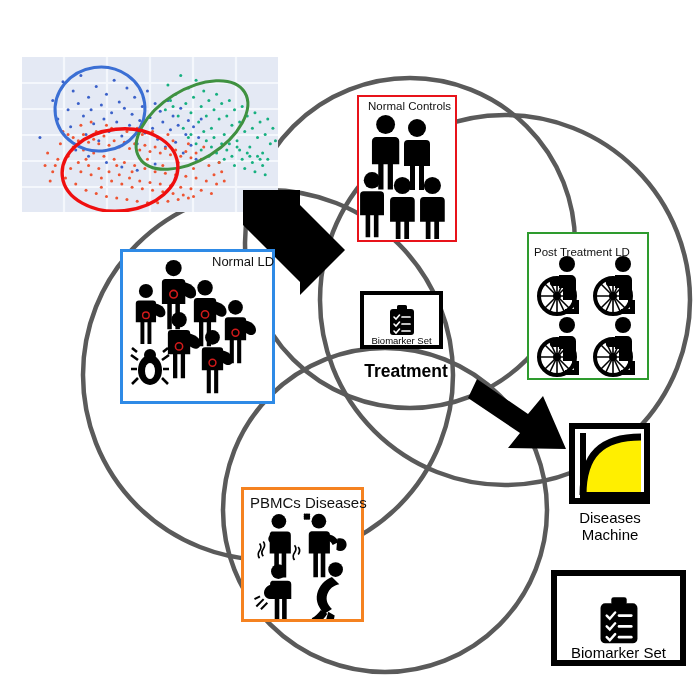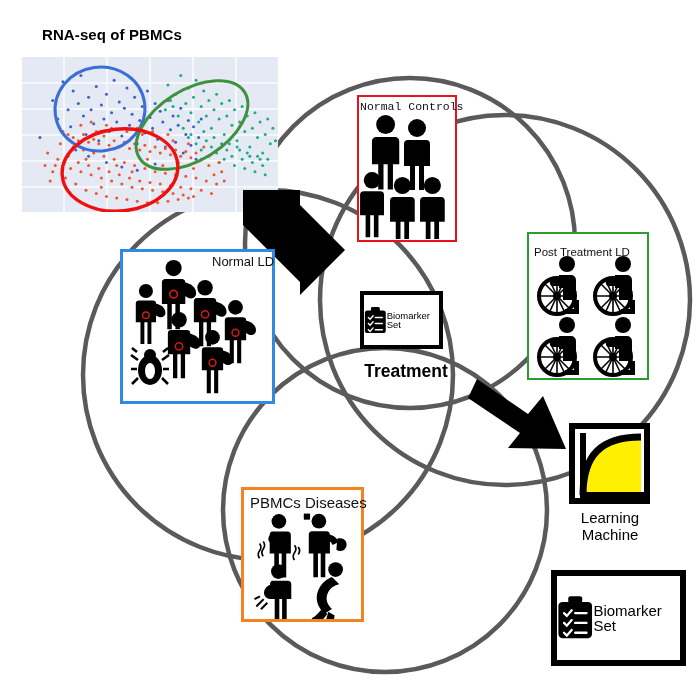--- a/index.html
+++ b/index.html
@@ -52,32 +52,32 @@
     position: absolute;
     font-size: 11.5px;
     color: #111;
     white-space: nowrap;
   }
   #box-normal  { left: 357px; top: 95px;  width: 100px; height: 147px; border: 2.5px solid #e8131a; }
   #box-acute   { left: 120px; top: 249px; width: 155px; height: 155px; border: 3px solid #2e8ae6; }
   #box-post    { left: 527px; top: 232px; width: 122px; height: 148px; border: 2.5px solid #2e9b2e; }
   #box-other   { left: 241px; top: 487px; width: 123px; height: 135px; border: 3px solid #f58220; }
 
-  .label-normal { left: 360px; top: 100px; font-family: Liberation Mono, monospace; }
+  .label-normal { left: 368px; top: 100px; }
   .label-acute  { left: 212px; top: 254px; font-size: 13px; }
   .label-post   { left: 534px; top: 238px; margin-top: 8px; }
   .label-other  { left: 250px; top: 494px; font-size: 15px; }
 
   
   .biomarker-box {
     position: absolute;
     background: #ffffff;
     box-sizing: border-box;
     display: flex;
-    flex-direction: row;
+    flex-direction: column;
     align-items: center;
     justify-content: flex-end;
   }
   #biomarker-center {
     left: 360px; top: 291px; width: 83px; height: 58px;
     border: 4px solid #000;
   }
   #biomarker-bottom {
     left: 551px; top: 570px; width: 135px; height: 96px;
     border: 6px solid #000;
@@ -123,21 +123,20 @@
 
   <svg class="layer" viewBox="0 0 700 700" width="700" height="700">
     <g fill="none" stroke="#5a5a5a" stroke-width="4.5">
       <circle cx="268" cy="375" r="185"></circle>
       <circle cx="410" cy="243" r="165"></circle>
       <circle cx="505" cy="300" r="185"></circle>
       <circle cx="385" cy="510" r="162"></circle>
     </g>
   </svg>
 
-  <div id="scatter-title">RNA-seq of PBMCs</div>
 
   <div id="scatter-panel">
     <svg width="256" height="155" viewBox="0 0 256 155">
       <rect x="0" y="0" width="256" height="155" fill="#e4e9f4"></rect>
       <g stroke="#f4f7fc" stroke-width="2.2">
         <line x1="42" y1="0" x2="42" y2="155"></line>
         <line x1="85" y1="0" x2="85" y2="155"></line>
         <line x1="128" y1="0" x2="128" y2="155"></line>
         <line x1="171" y1="0" x2="171" y2="155"></line>
         <line x1="214" y1="0" x2="214" y2="155"></line>
@@ -644,21 +643,21 @@
   <div id="ml-box">
     <svg width="81" height="81" viewBox="0 0 81 81">
       <rect x="3" y="3" width="75" height="75" fill="#ffffff" stroke="#000" stroke-width="6"></rect>
       <path d="M14 72 C14 32 32 14 72 14 L72 72 Z" fill="#ffef00"></path>
       <path d="M14 72 C14 32 32 14 72 14" fill="none" stroke="#000" stroke-width="7" stroke-linecap="butt"></path>
       <line x1="14" y1="10" x2="14" y2="72" stroke="#000" stroke-width="6"></line>
       <line x1="11" y1="72" x2="78" y2="72" stroke="#000" stroke-width="6"></line>
     </svg>
   </div>
   <div id="ml-label">
-    <div>Learning</div>
+    <div>Diseases</div>
     <div>Machine</div>
   </div>
 
   <div class="biomarker-box" id="biomarker-bottom">
     <svg width="40" height="48" viewBox="0 0 26 31">
       <rect x="1" y="4" width="24" height="26" rx="3" fill="#000"></rect>
       <rect x="8" y="0" width="10" height="5" rx="1.6" fill="#000"></rect>
       <g stroke="#fff" stroke-width="1.6" fill="none" stroke-linecap="round">
         <path d="M5 12 l2 2 l3.5 -4"></path>
         <path d="M5 19 l2 2 l3.5 -4"></path>

